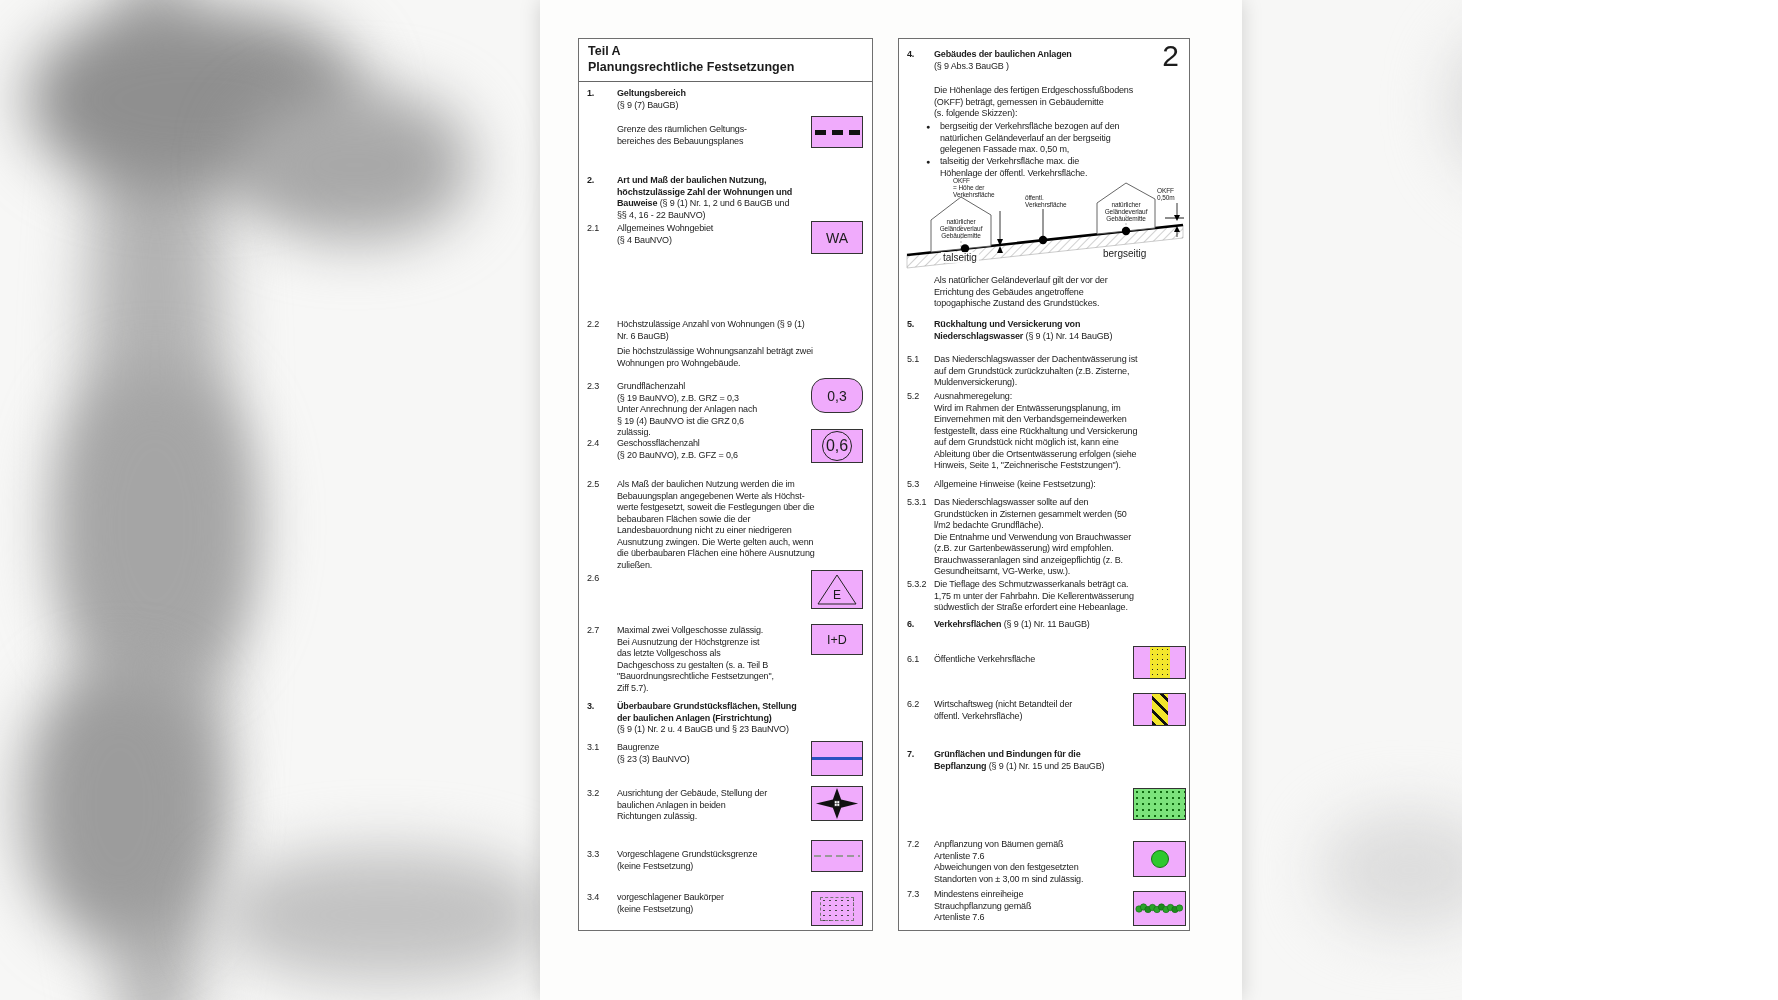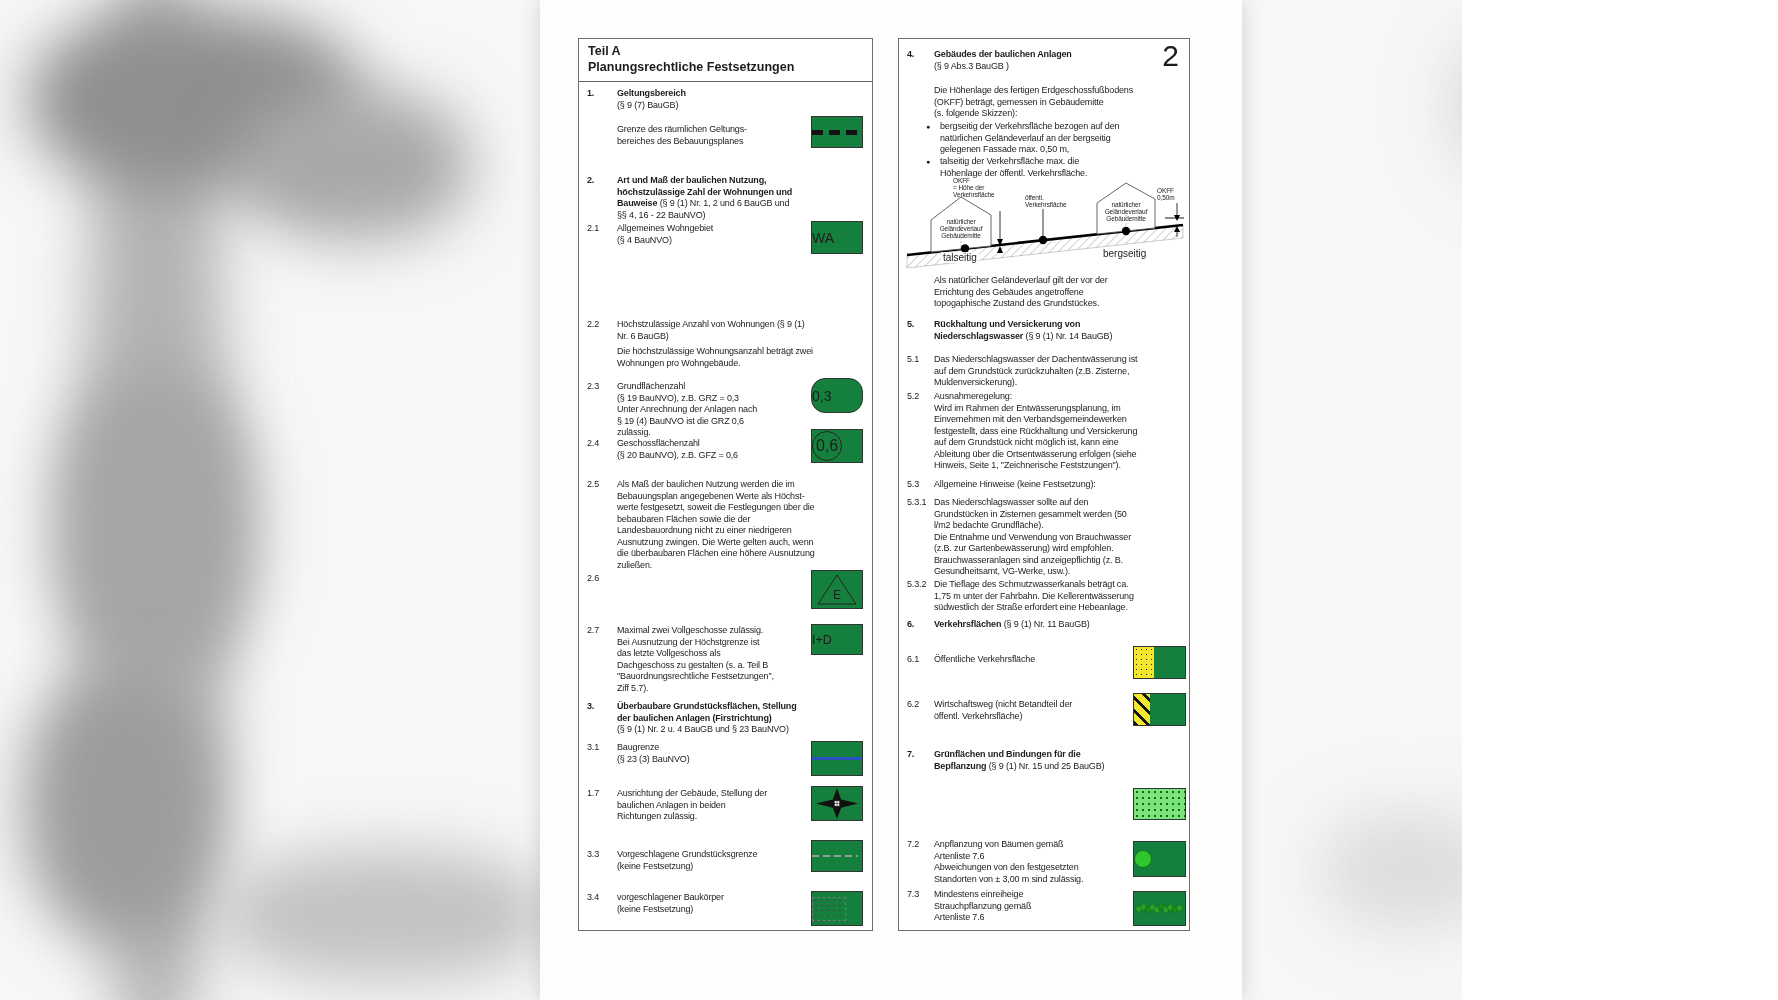--- a/index.html
+++ b/index.html
@@ -17,22 +17,22 @@
   .titlerule{position:absolute;left:0;right:0;top:42px;border-top:1px solid #666;}
   #pagenum{position:absolute;right:10px;top:0;font-size:30px;line-height:34px;}
   .row{position:absolute;left:8px;right:4px;display:flex;align-items:flex-start;
        font-size:9px;line-height:11.5px;letter-spacing:-0.15px;}
   .num{flex:0 0 30px;}
   #panel-right .num{flex:0 0 27px;}
   .txt{flex:1;white-space:pre-line;}
   .b{font-weight:bold;}
   .bullet{flex:0 0 14px;margin-left:19px;font-size:7px;line-height:11px;}
   
-  .sym{position:absolute;left:232px;width:52px;background:#15803d;border:1px solid #333;box-sizing:border-box;
-       display:flex;align-items:center;overflow:hidden;}
+  .sym{position:absolute;left:232px;width:52px;background:#f0abfc;border:1px solid #333;box-sizing:border-box;
+       display:flex;align-items:center;justify-content:center;overflow:hidden;}
   #panel-right .sym{left:234px;width:53px;}
   .symtxt{font-size:14px;letter-spacing:0;}
   .dashes{width:45px;height:5px;background:repeating-linear-gradient(90deg,#111 0 11px,transparent 11px 17px);}
   .circ{width:28px;height:28px;border:1.2px solid #222;border-radius:50%;display:flex;align-items:center;justify-content:center;font-size:16px;}
   .bline{width:100%;height:3px;background:#2b50c0;}
   .gdash{width:46px;height:2px;background:repeating-linear-gradient(90deg,#999 0 7px,transparent 7px 11px);}
   .dotrect{width:32px;height:22px;border:1px dashed #777;
            background-image:radial-gradient(#444 0.7px,transparent 0.9px);background-size:6px 5px;}
   .yband{width:20px;height:100%;background-color:#f3e62c;
          background-image:radial-gradient(#222 0.8px,transparent 1px);background-size:5px 5px;}
@@ -145,21 +145,21 @@
       <span class="txt"><span class="b">Überbaubare Grundstücksflächen, Stellung
 der baulichen Anlagen (Firstrichtung)</span><span>
 (§ 9 (1) Nr. 2 u. 4 BauGB und § 23 BauNVO)</span></span>
     </div>
     <div class="row" style="top:703px">
       <span class="num">3.1</span>
       <span class="txt">Baugrenze
 (§ 23 (3) BauNVO)</span>
     </div>
     <div class="row" style="top:749px">
-      <span class="num">1.7</span>
+      <span class="num">3.2</span>
       <span class="txt">Ausrichtung der Gebäude, Stellung der
 baulichen Anlagen in beiden
 Richtungen zulässig.</span>
     </div>
     <div class="row" style="top:810px">
       <span class="num">3.3</span>
       <span class="txt">Vorgeschlagene Grundstücksgrenze
 (keine Festsetzung)</span>
     </div>
     <div class="row" style="top:853px">

